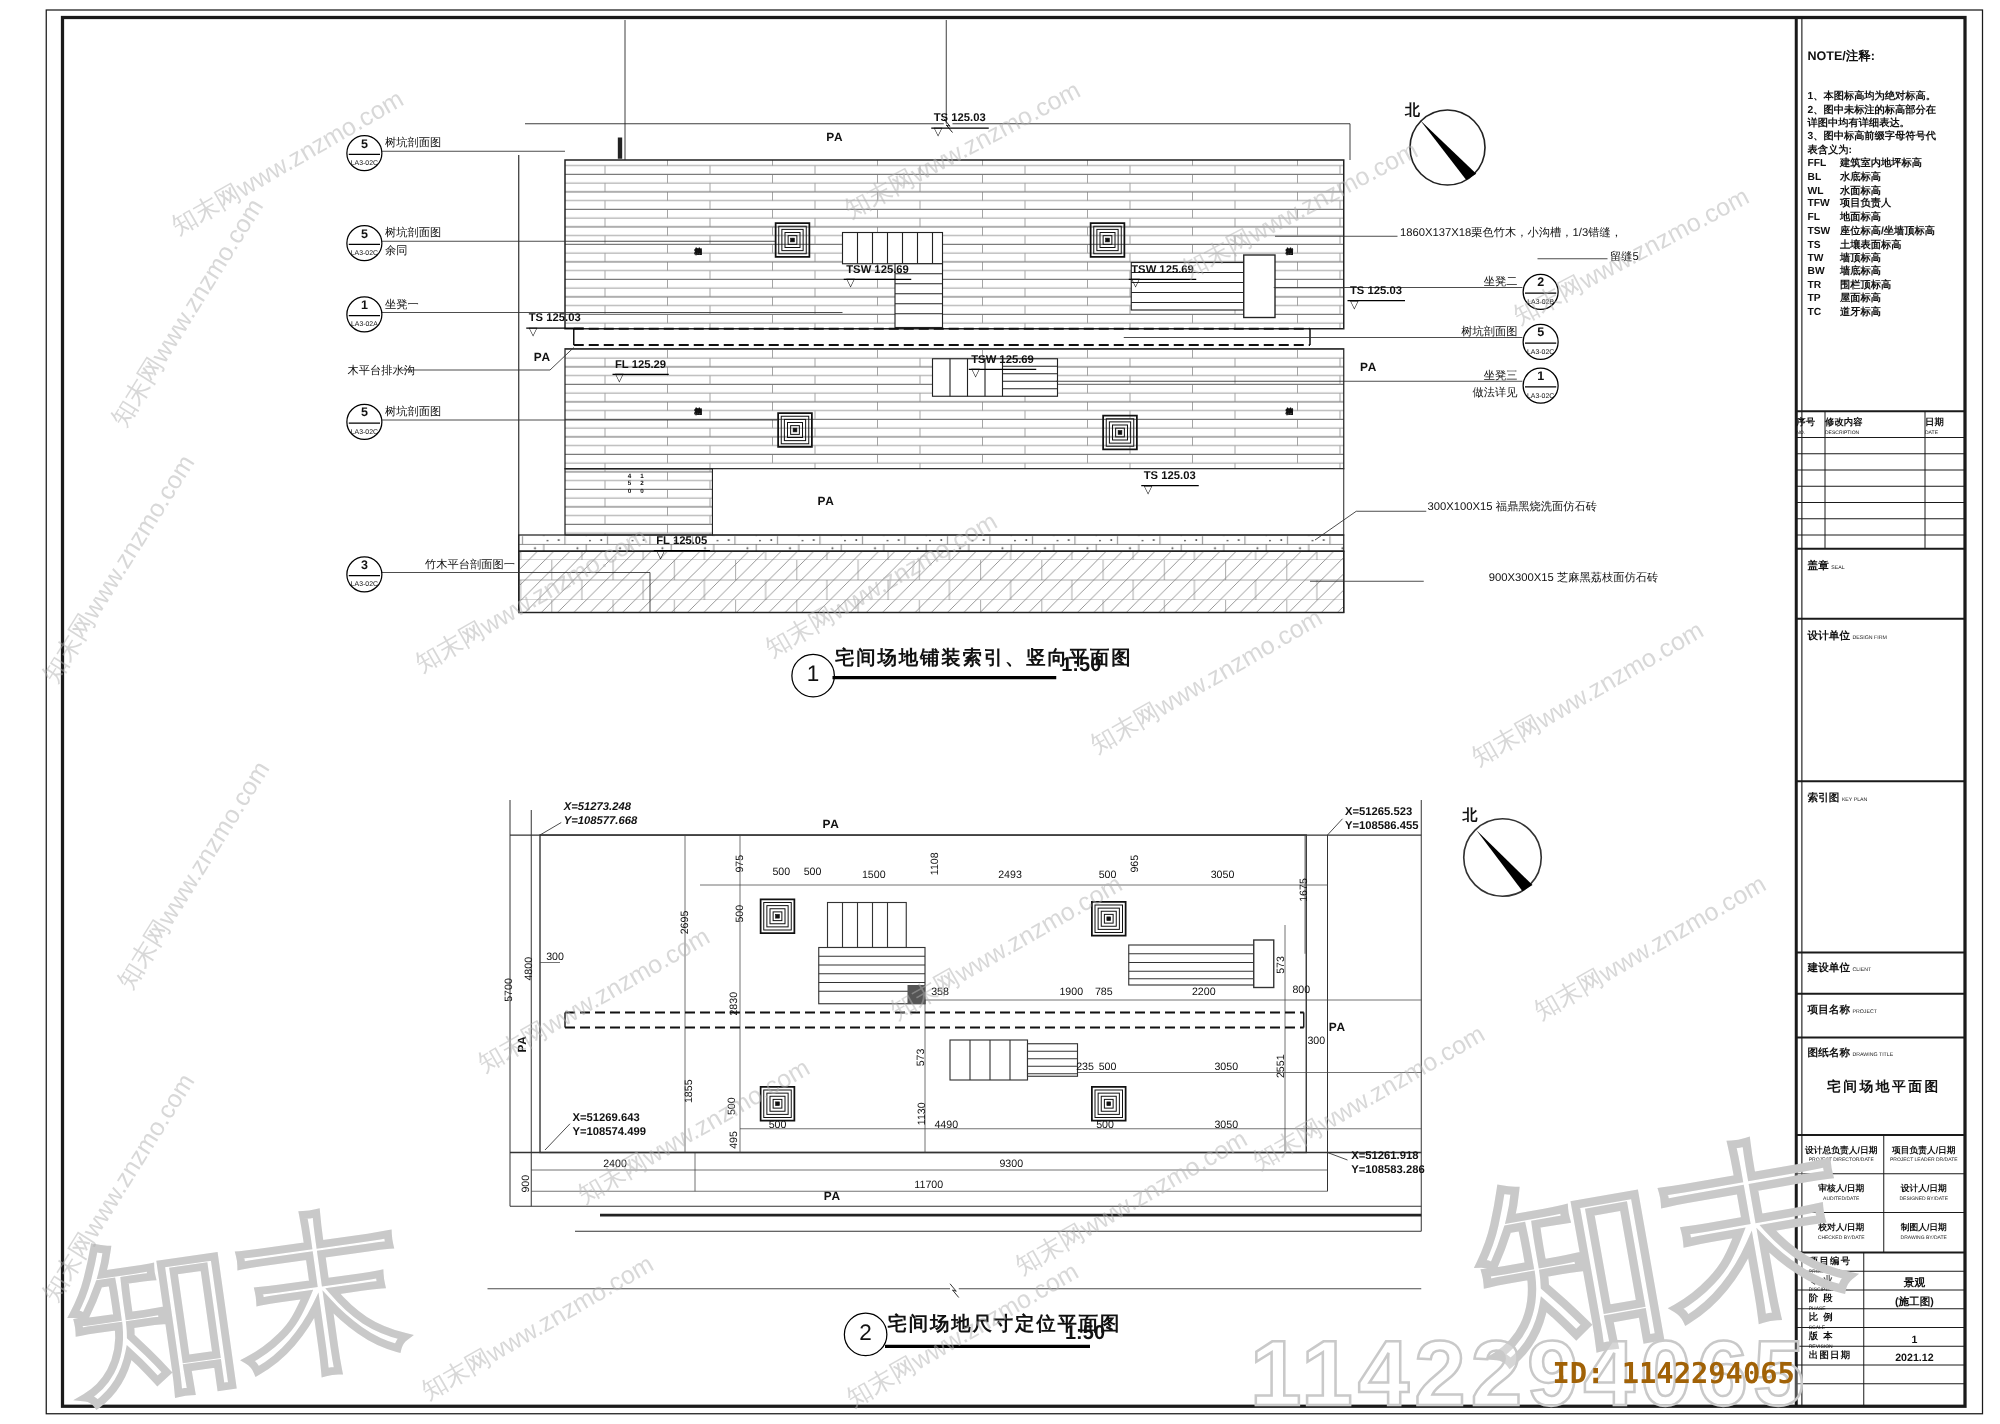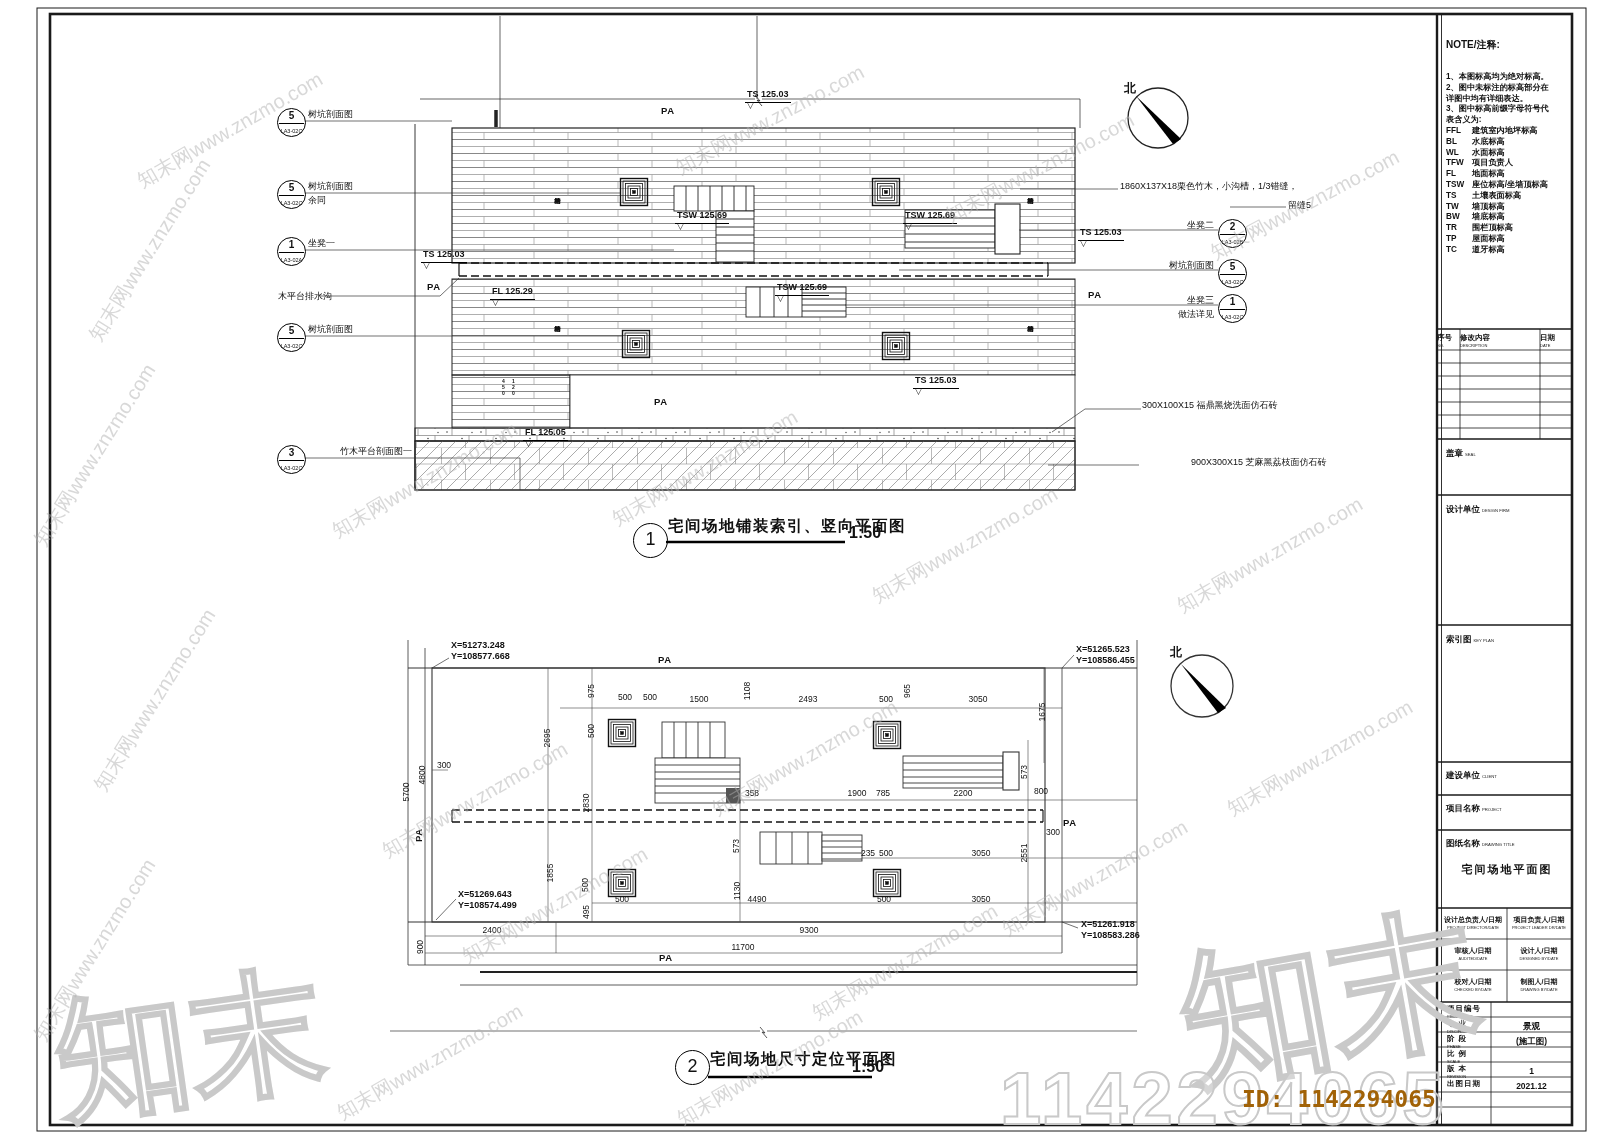--- a/index.html
+++ b/index.html
@@ -538,21 +538,21 @@
     <div class="lbl dim" style="left: 884px; top: 900px;">500</div>
     <div class="lbl dim" style="left: 981px; top: 900px;">3050</div>
     <div class="lbl dim rot" style="left: 421px; top: 947px;">900</div>
     <div class="lbl dim" style="left: 492px; top: 931px;">2400</div>
     <div class="lbl dim" style="left: 809px; top: 931px;">9300</div>
     <div class="lbl dim" style="left: 743px; top: 948px;">11700</div>
     <div class="lbl pa" style="left: 658px; top: 655px;">PA</div>
     <div class="lbl pa rot" style="left: 412px; top: 830px;">PA</div>
     <div class="lbl pa" style="left: 1063px; top: 818px;">PA</div>
     <div class="lbl pa" style="left: 659px; top: 953px;">PA</div>
-    <div class="lbl coord" style="left: 451px; top: 640px;">
+    <div class="lbl coord" style="left: 451px; top: 640px; font-style: italic;">
       <div class="">X=51273.248</div>
       <div class="">Y=108577.668</div>
     </div>
     <div class="lbl coord" style="left: 1076px; top: 644px;">
       <div class="">X=51265.523</div>
       <div class="">Y=108586.455</div>
     </div>
     <div class="lbl coord" style="left: 458px; top: 889px;">
       <div class="">X=51269.643</div>
       <div class="">Y=108574.499</div>

